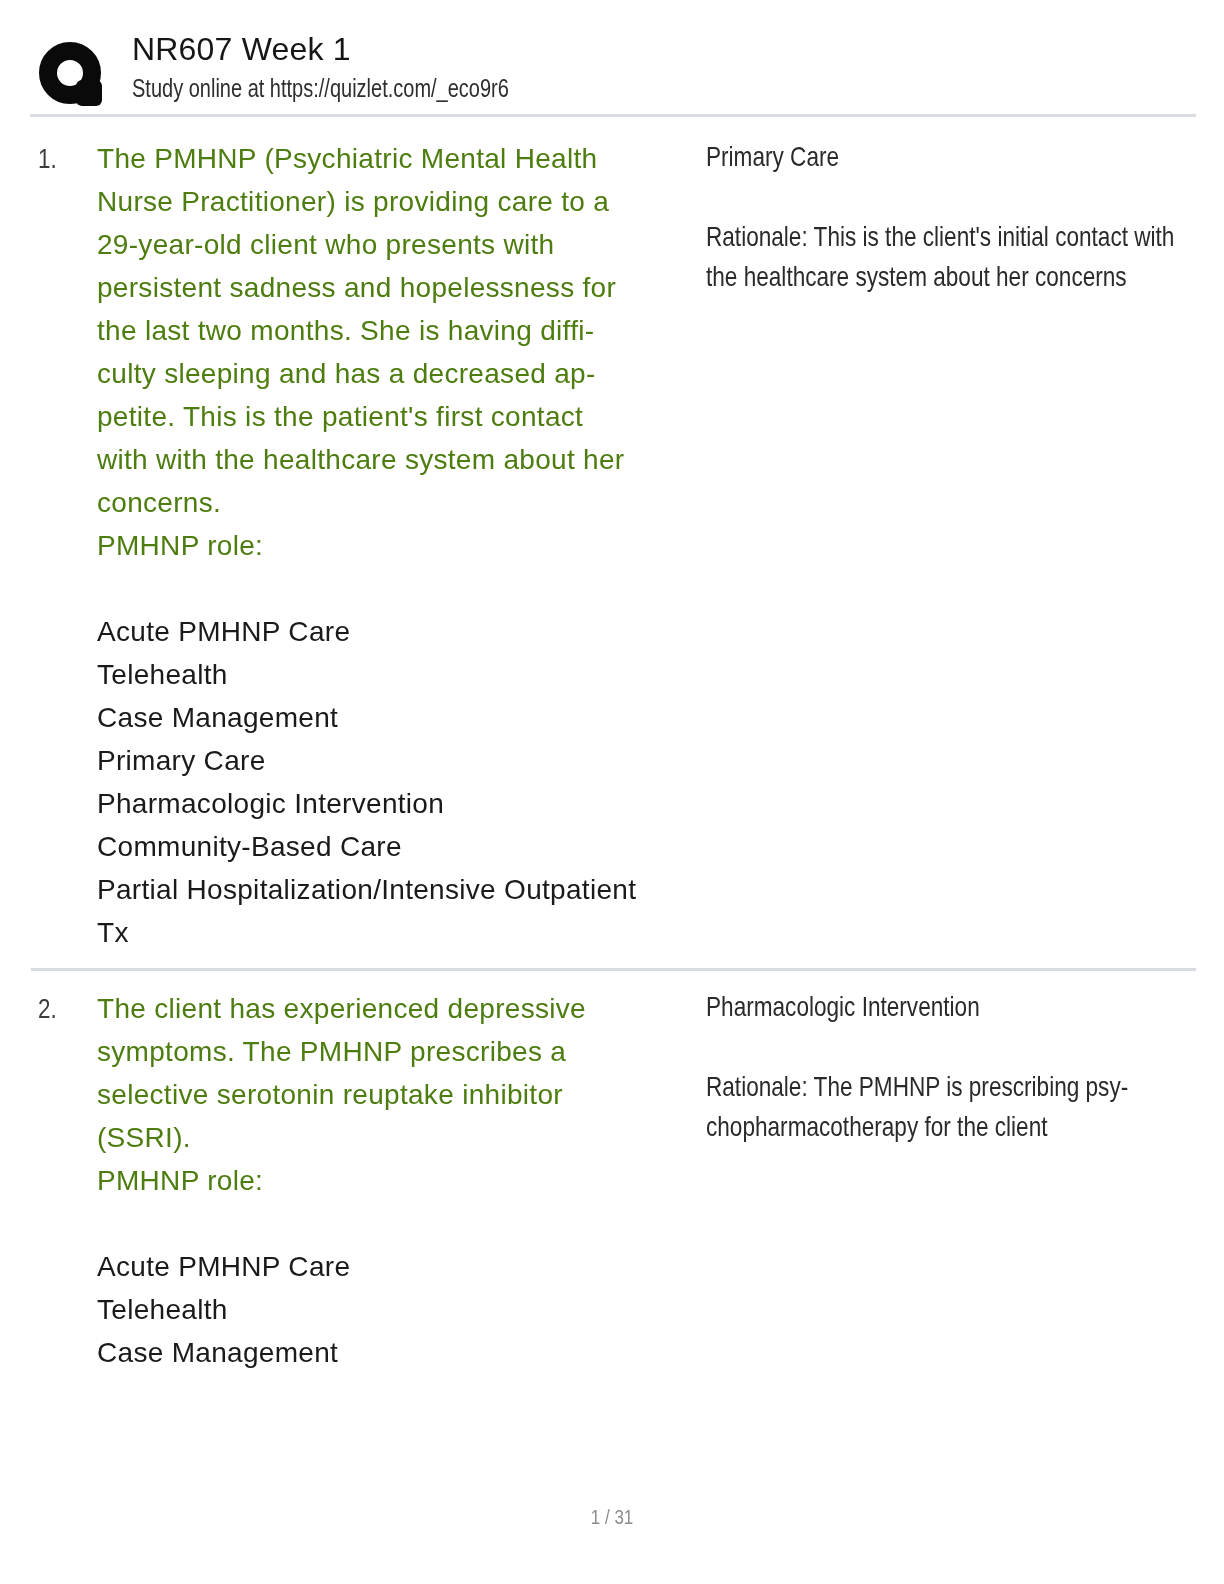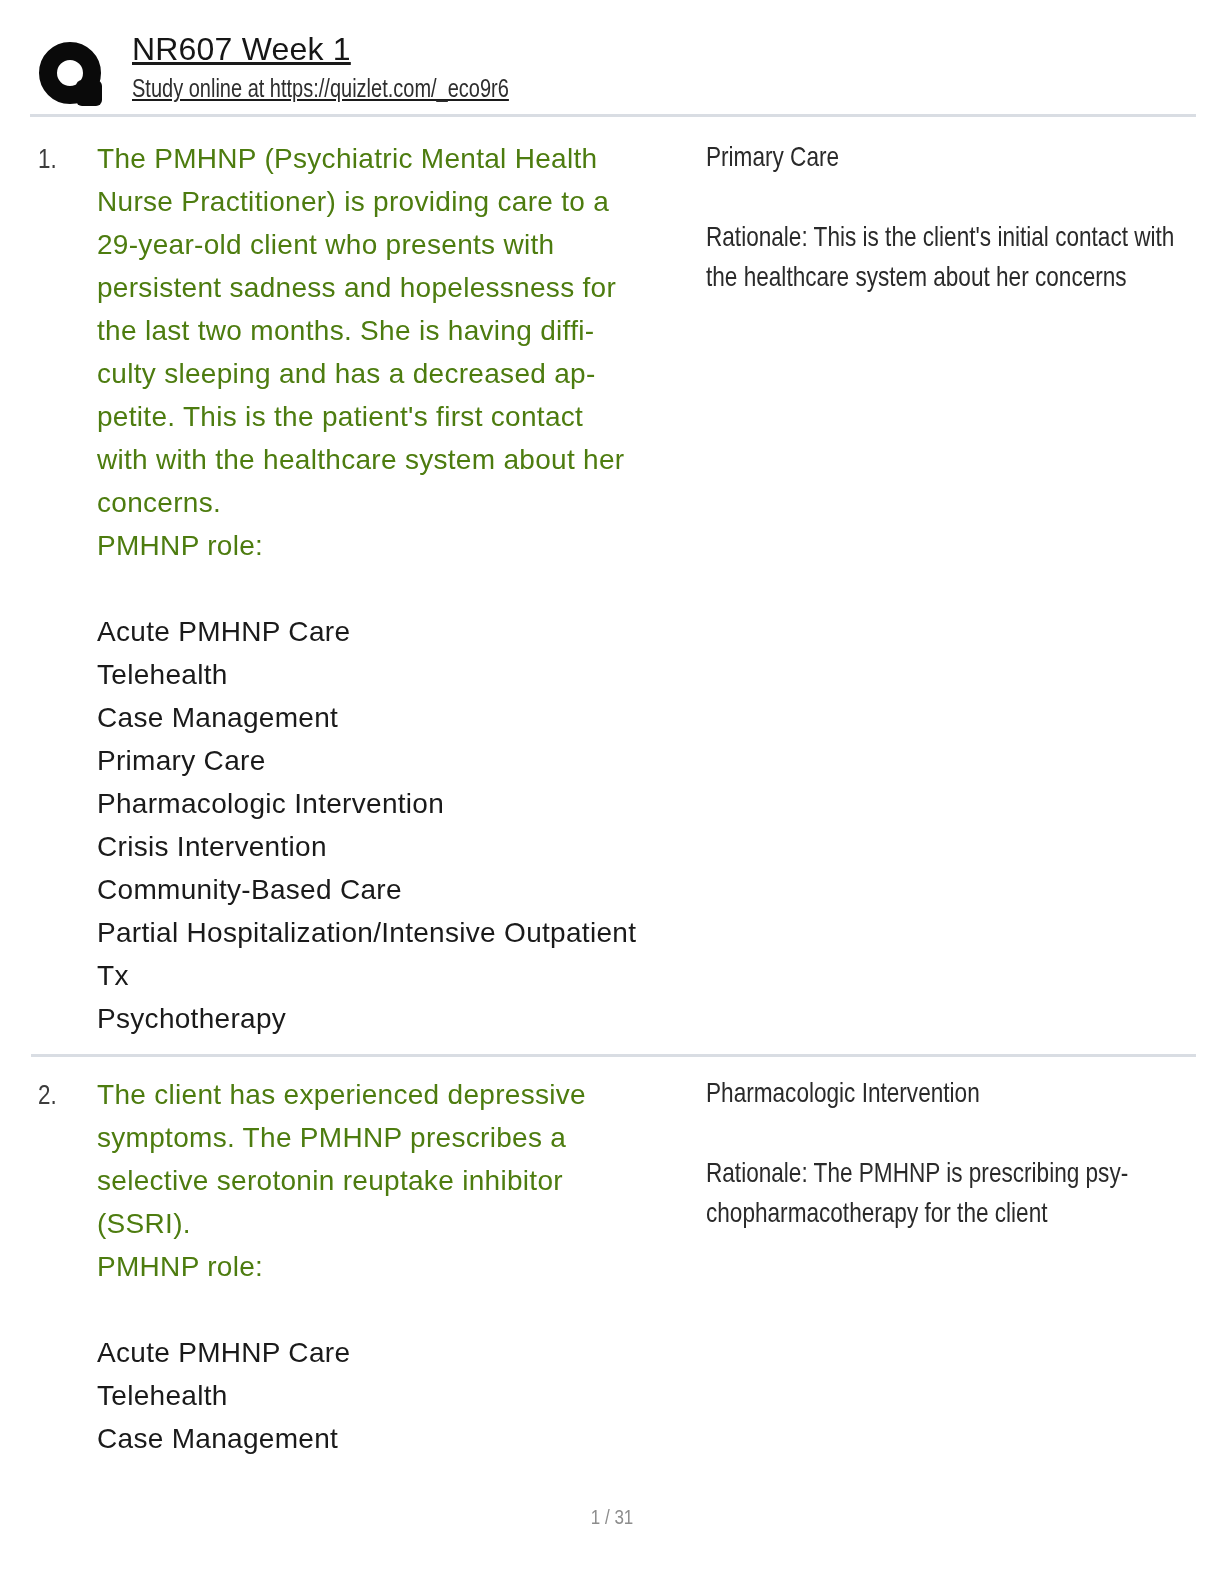--- a/index.html
+++ b/index.html
@@ -7,21 +7,21 @@
   body {
     width: 1224px;
     height: 1584px;
     position: relative;
     overflow: hidden;
     font-family: "Liberation Sans", "DejaVu Sans", sans-serif;
     color: #1a1a1a;
   }
 
   
-  .header { position: relative; padding: 30px 17px 0 132px; text-decoration: underline; }
+  .header { position: relative; padding: 30px 17px 0 132px; }
   .logo {
     position: absolute;
     left: 36px; top: 40px;
     width: 72px; height: 72px;
   }
   .logo svg { display: block; width: 72px; height: 72px; }
   .title {
     font-size: 32px;
     line-height: 38px;
     font-weight: 500;
@@ -134,24 +134,22 @@
     </div>
     <div class="stem-col">
       <div class="stem">The PMHNP (Psychiatric Mental Health Nurse Practitioner) is providing care to a 29-year-old client who presents with persistent sadness and hopelessness for the last two months. She is having diffi­culty sleeping and has a decreased ap­petite. This is the patient's first contact with with the healthcare system about her concerns.
 PMHNP role:</div>
       <div class="options">
           <div class="option">Acute PMHNP Care</div>
           <div class="option">Telehealth</div>
           <div class="option">Case Management</div>
           <div class="option">Primary Care</div>
           <div class="option">Pharmacologic Intervention</div>
-          <div class="option">Crisis Intervention</div>
           <div class="option">Community-Based Care</div>
           <div class="option">Partial Hospitalization/Intensive Outpa­tient Tx</div>
-          <div class="option">Psychotherapy</div>
         </div>
     </div>
     <div class="answer-col">
       <div class="answer-inner">
         <div class="answer">Primary Care</div>
         <div class="rationale">Rationale: This is the client's initial contact with the healthcare system about her concerns</div>
       </div>
     </div>
   </section>
 

